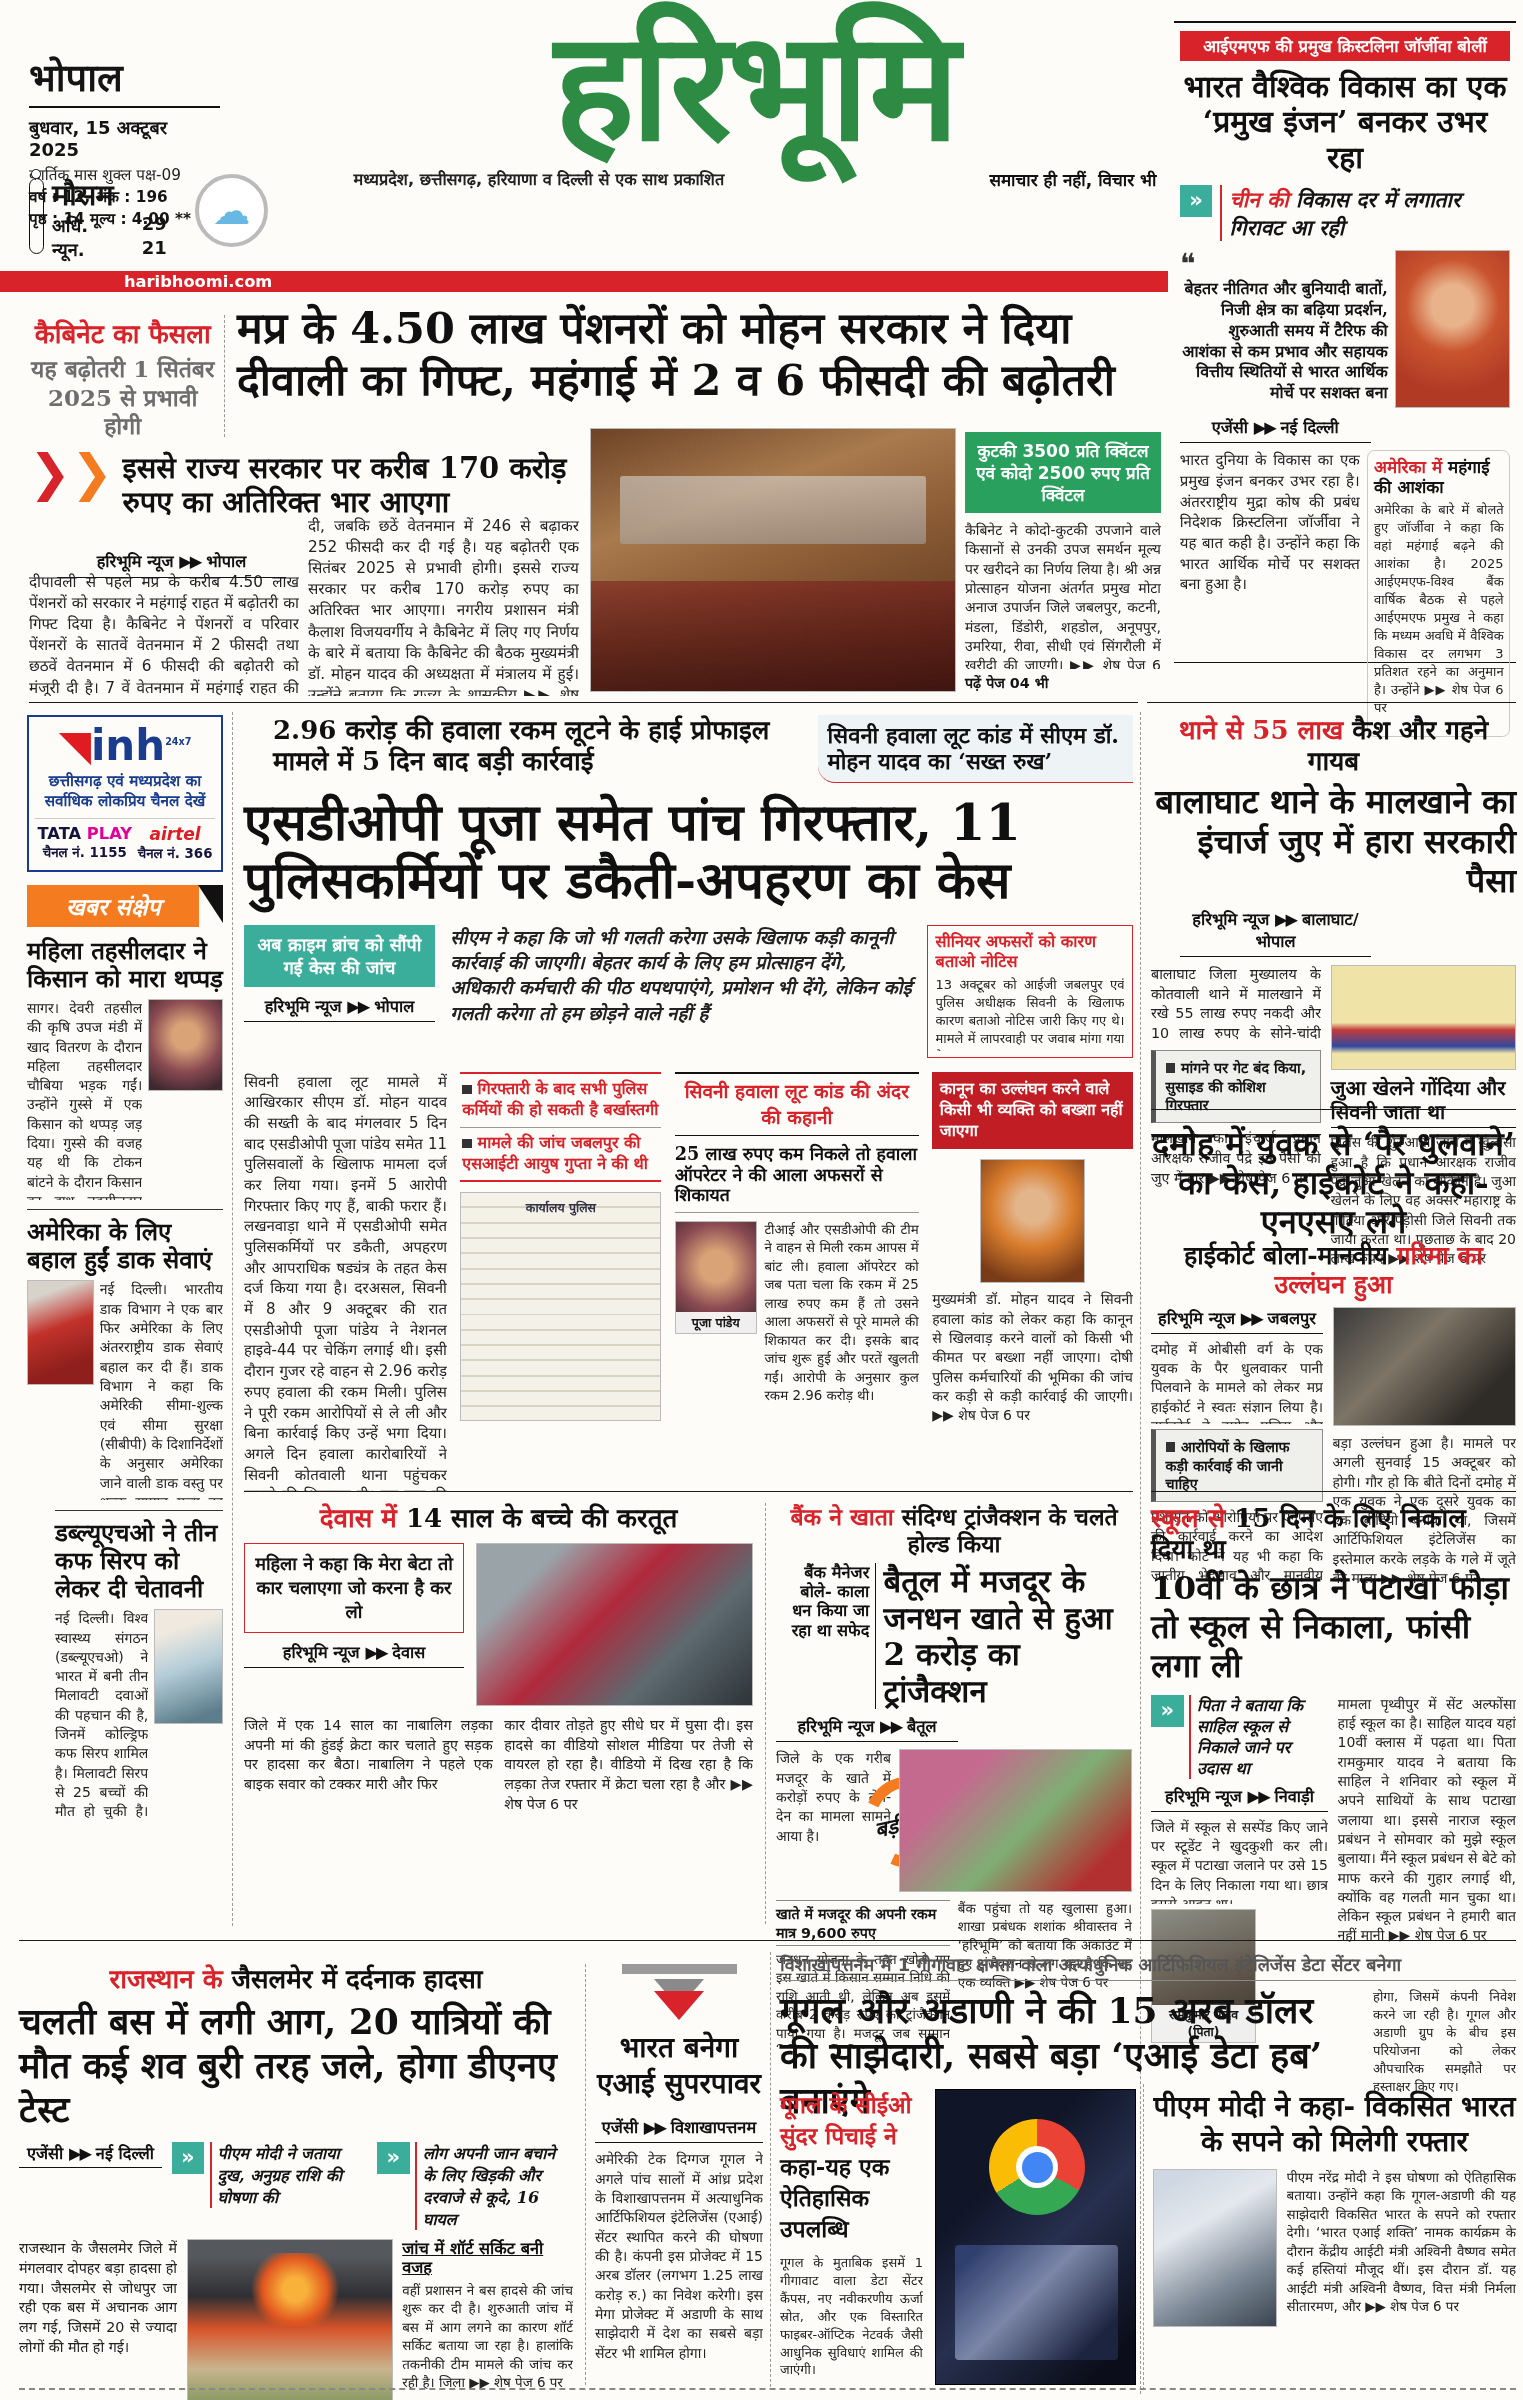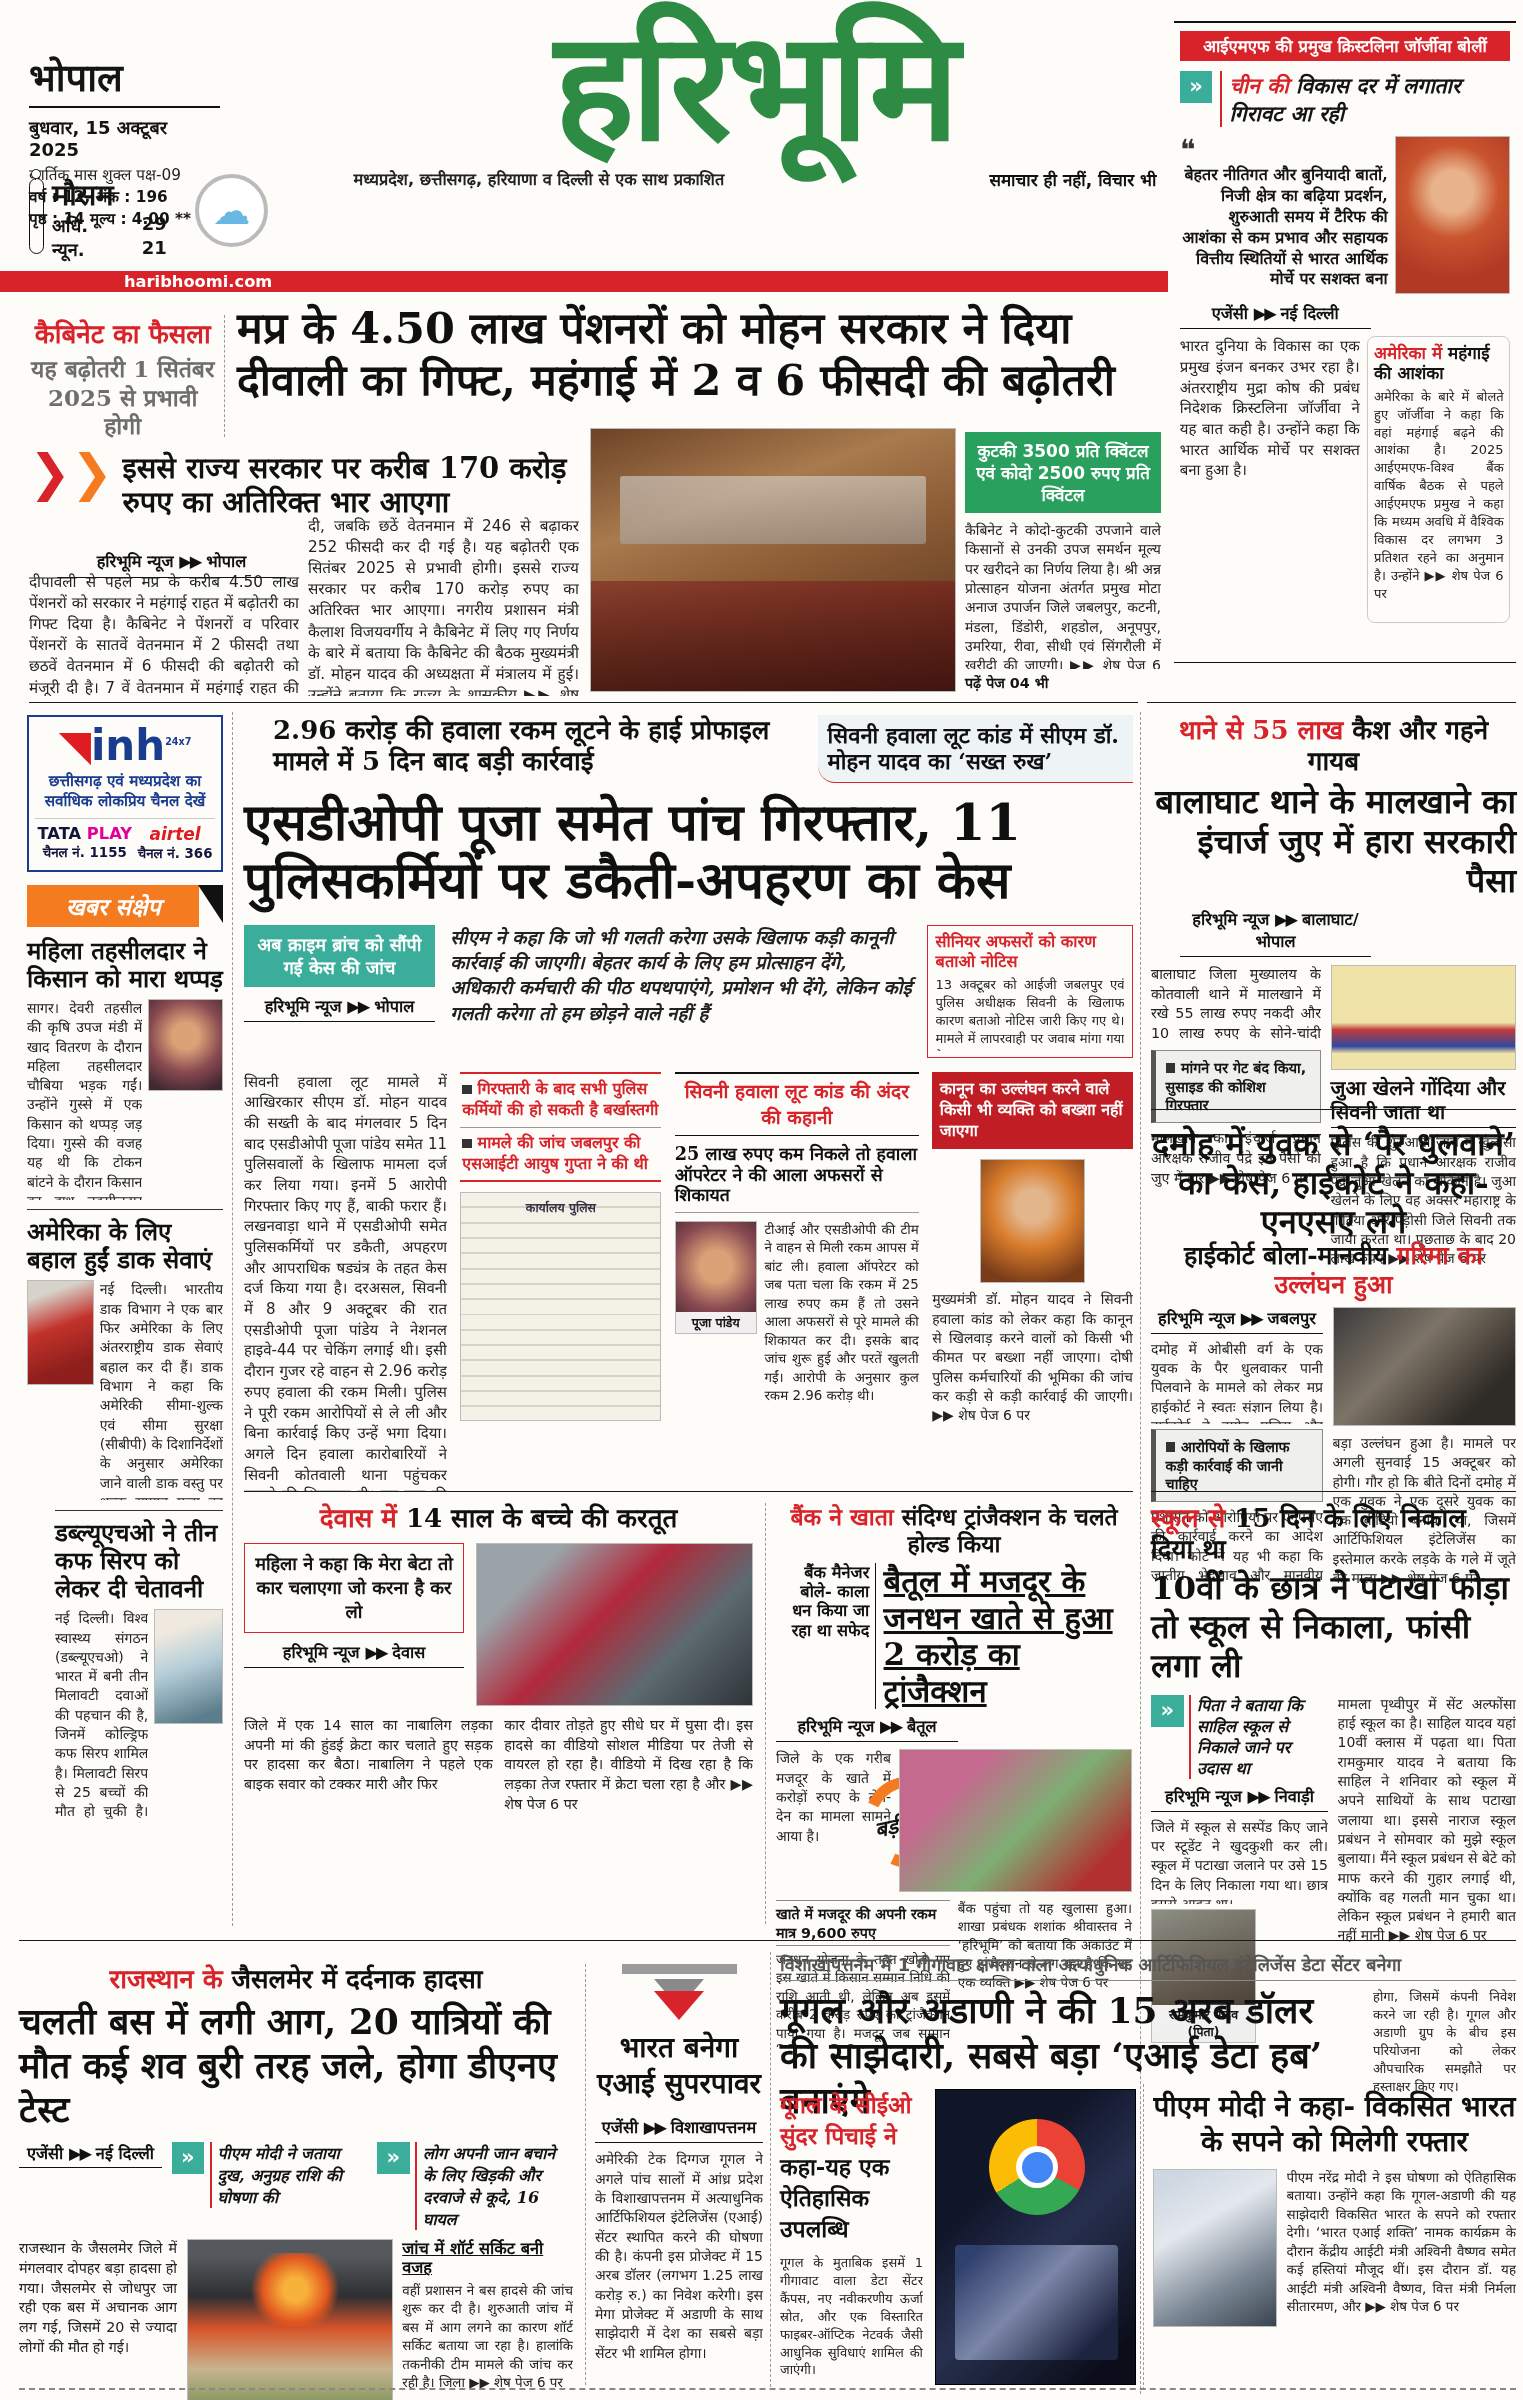--- a/index.html
+++ b/index.html
@@ -79,20 +79,21 @@
   <div class="abs" style="left:344px;top:7.6px;width:822px;text-align:center;">
     <div style="font-size:151px;font-weight:900;color:var(--green);line-height:1.05;letter-spacing:-3.8px;">हरिभूमि</div>
     <div style="display:flex;justify-content:space-between;margin-top:1.9px;padding:0 9.6px;">
       <span style="font-size:16.3px;font-weight:700;color:#222;">मध्यप्रदेश, छत्तीसगढ़, हरियाणा व दिल्ली से एक साथ प्रकाशित</span>
       <span style="font-size:17px;font-weight:700;color:#111;">समाचार ही नहीं, विचार भी</span>
     </div>
   </div>
 
   <div class="abs" style="left:1174px;top:21px;width:342px;height:642px;border-top:2.9px solid #111;border-bottom:1.9px solid #111;padding:7.6px 5.7px;">
     <div style="background:var(--red);color:#fff;font-weight:700;font-size:16.7px;text-align:center;padding:3.8px 1.9px;">आईएमएफ की प्रमुख क्रिस्टलिना जॉर्जीवा बोलीं</div>
+    <div class="serif hl" style="font-size:30px;text-align:center;margin-top:7.6px;">भारत वैश्विक विकास का एक ‘प्रमुख इंजन’ बनकर उभर रहा</div>
     <div style="display:flex;gap:7.6px;margin-top:9.6px;align-items:flex-start;">
       <span class="chev2">»</span>
       <div class="serif" style="font-size:21px;font-weight:700;font-style:italic;border-left:2.9px solid var(--red);padding-left:7.6px;">
         <span class="red">चीन की</span><span> विकास दर में लगातार गिरावट आ रही</span>
       </div>
     </div>
     <div style="display:flex;gap:7.6px;margin-top:9.6px;">
       <div style="flex:1;">
         <span style="font-size:29px;color:#333;line-height:1;">❝</span>
         <div class="serif" style="font-size:16px;font-weight:700;text-align:right;line-height:1.3;">बेहतर नीतिगत और बुनियादी बातों, निजी क्षेत्र का बढ़िया प्रदर्शन, शुरुआती समय में टैरिफ की आशंका से कम प्रभाव और सहायक वित्तीय स्थितियों से भारत आर्थिक मोर्चे पर सशक्त बना</div>
@@ -293,21 +294,21 @@
     <div style="display:flex;gap:11.5px;margin-top:9.6px;">
       <div class="body-txt" style="flex:1;font-size:14.3px;height:143px;">जिले में एक 14 साल का नाबालिग लड़का अपनी मां की हुंडई क्रेटा कार चलाते हुए सड़क पर हादसा कर बैठा। नाबालिग ने पहले एक बाइक सवार को टक्कर मारी और फिर</div>
       <div class="body-txt" style="flex:1;font-size:14.3px;height:143px;">कार दीवार तोड़ते हुए सीधे घर में घुसा दी। इस हादसे का वीडियो सोशल मीडिया पर तेजी से वायरल हो रहा है। वीडियो में दिख रहा है कि लड़का तेज रफ्तार में क्रेटा चला रहा है और ▶▶ शेष पेज 6 पर</div>
     </div>
   </div>
 
   <div class="abs" style="left:776px;top:1503px;width:356px;height:421px;">
     <div class="serif hl" style="font-size:23px;text-align:center;"><span class="red">बैंक ने खाता</span><span> संदिग्ध ट्रांजैक्शन के चलते होल्ड किया</span></div>
     <div style="display:flex;gap:7.6px;margin-top:5.7px;">
       <div class="serif hl" style="width:100px;font-size:16.3px;text-align:right;border-right:1.9px solid #111;padding-right:5.7px;flex:0 0 auto;">बैंक मैनेजर बोले- काला धन किया जा रहा था सफेद</div>
-      <div class="serif hl" style="flex:1;font-size:31px;line-height:1.18;text-decoration:underline;">बैतूल में मजदूर के जनधन खाते से हुआ 2 करोड़ का ट्रांजैक्शन</div>
+      <div class="serif hl" style="flex:1;font-size:31px;line-height:1.18;">बैतूल में मजदूर के जनधन खाते से हुआ 2 करोड़ का ट्रांजैक्शन</div>
     </div>
     <div class="byline" style="margin-top:5.7px;width:182px;border-bottom:1.9px solid #111;padding-bottom:3.8px;"><span>हरिभूमि न्यूज</span> <span class="arr">▶▶</span> <span>बैतूल</span></div>
     <div style="display:flex;gap:7.6px;margin-top:7.6px;position:relative;">
       <div style="width:115px;flex:0 0 auto;">
         <div class="body-txt" style="font-size:14px;height:143px;">जिले के एक गरीब मजदूर के खाते में करोड़ों रुपए के लेन-देन का मामला सामने आया है।</div>
       </div>
       <div style="position:absolute;left:88px;top:27px;width:92px;height:92px;border:11.5px solid var(--orange);border-left-color:transparent;border-radius:50%;transform:rotate(-20deg);"></div>
       <span style="position:absolute;left:98px;top:59px;font-weight:900;font-style:italic;font-size:21px;transform:rotate(-12deg);text-shadow:0 0 3.8px #fff,0 0 5.7px #fff;">बड़ी खबर</span>
       <div class="ph f-people" style="flex:1;height:143px;"></div>
     </div>

